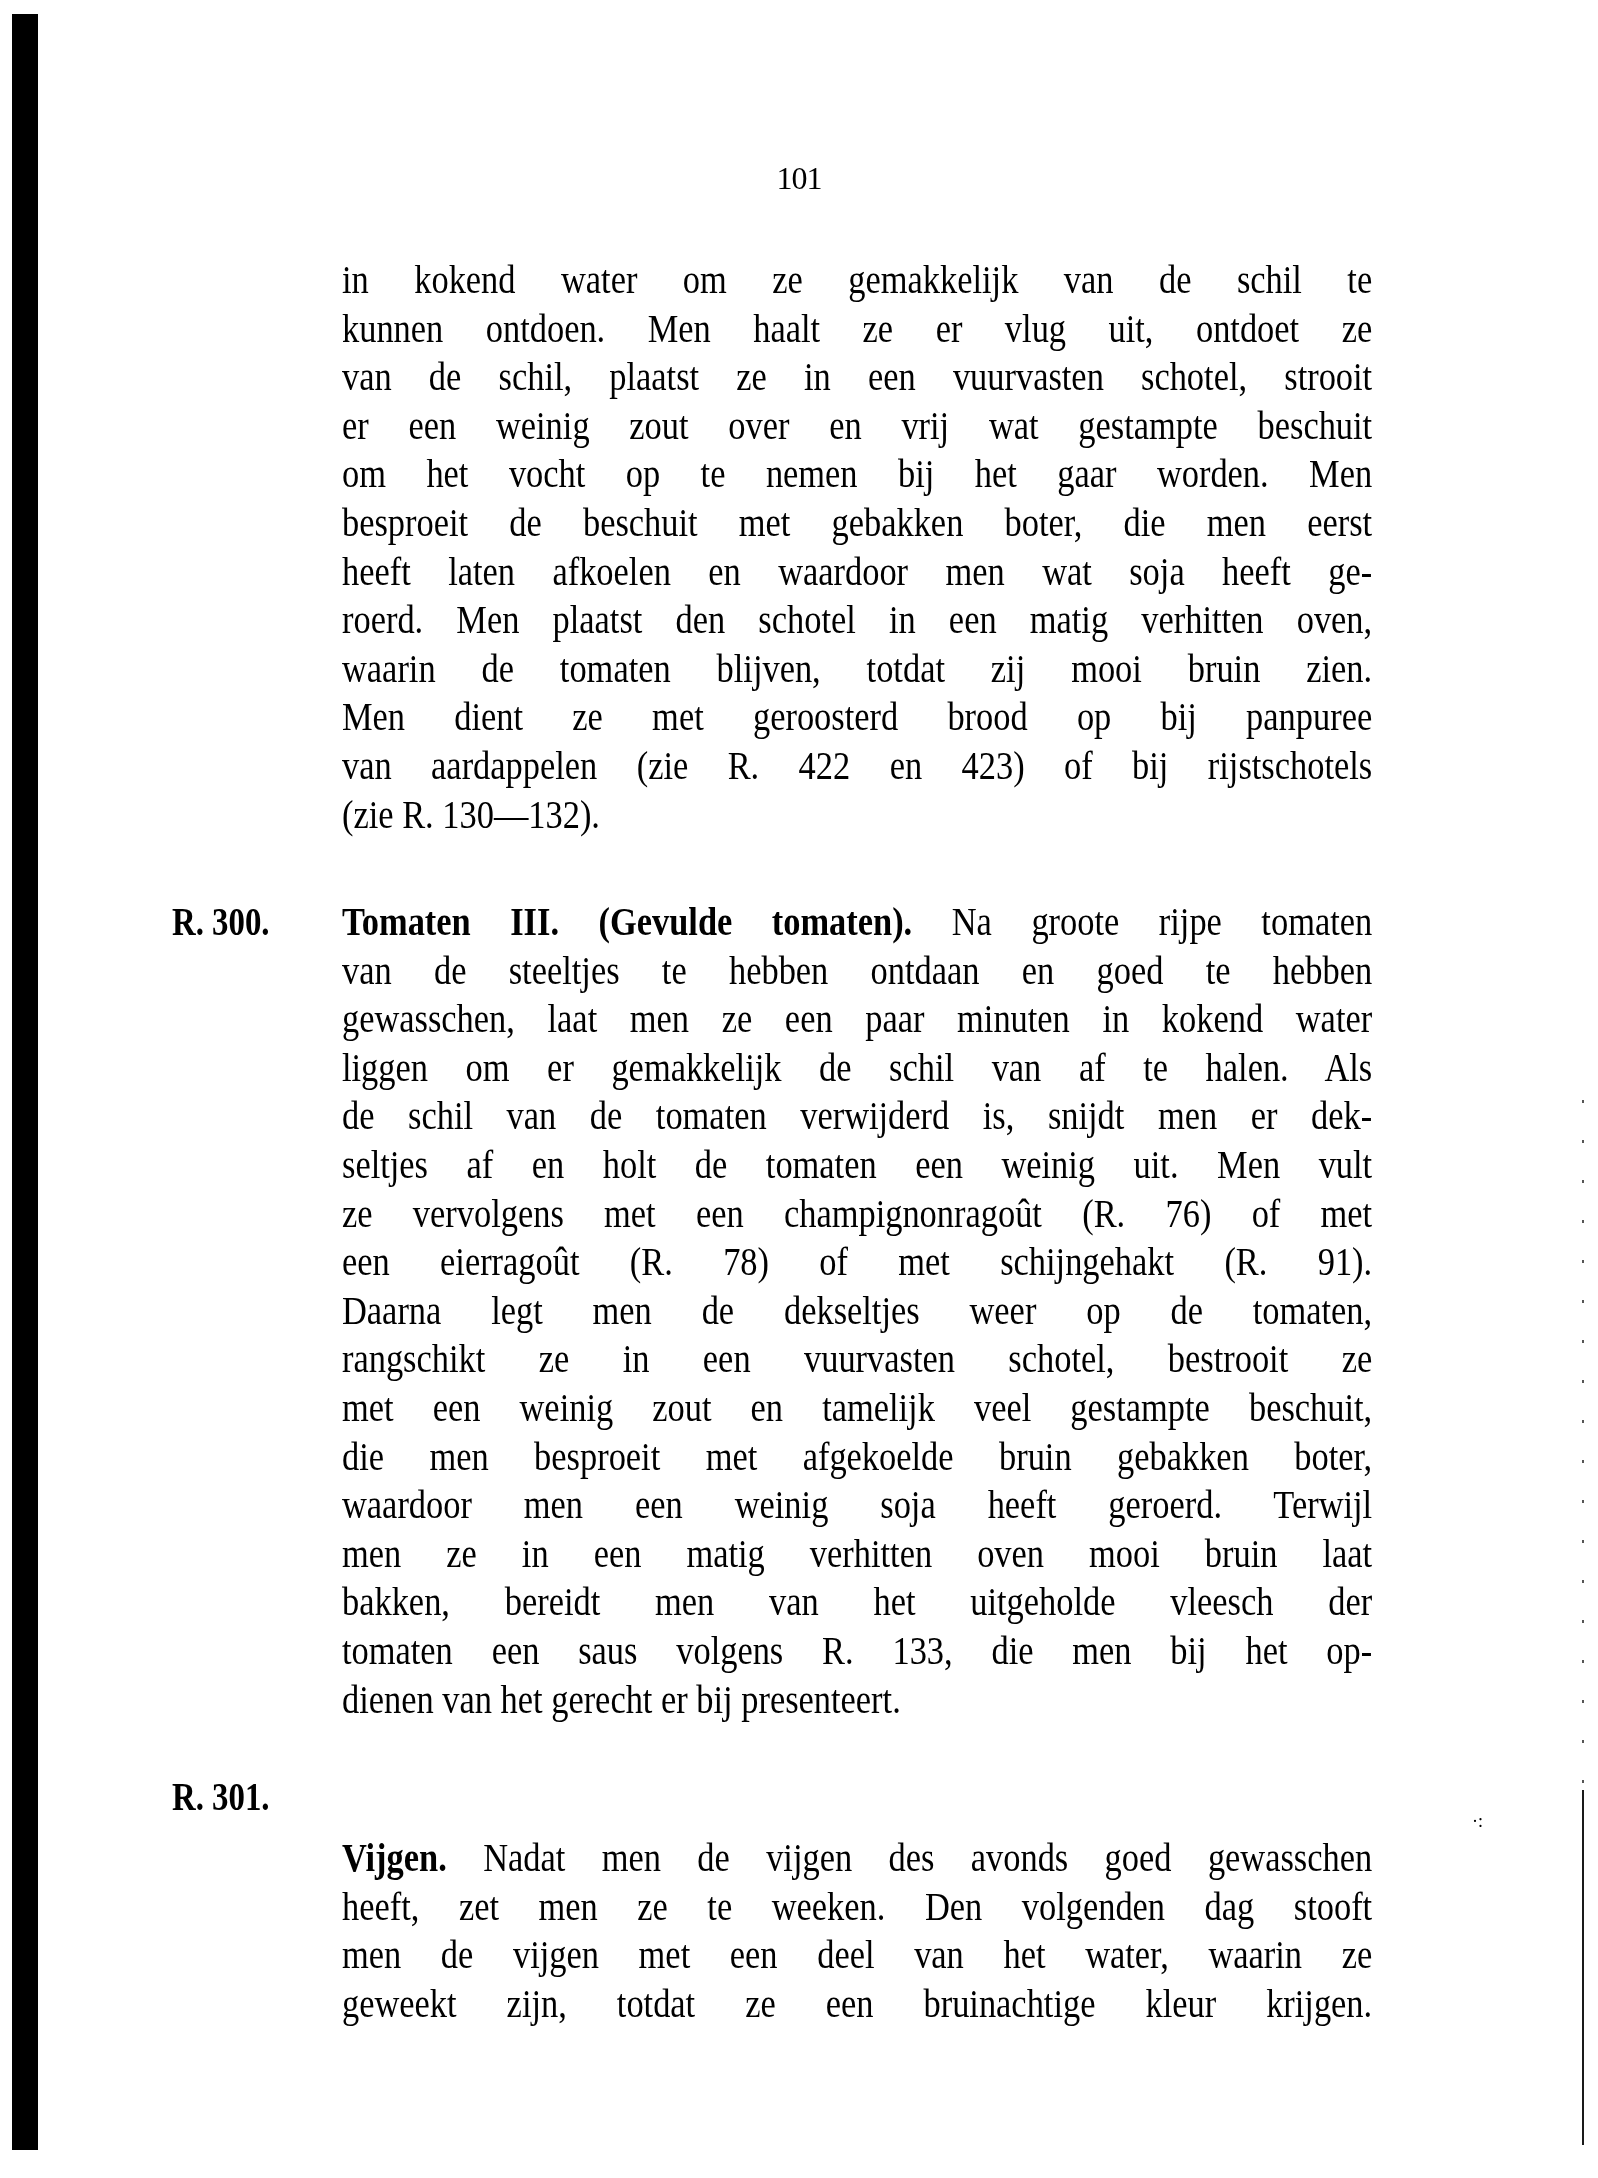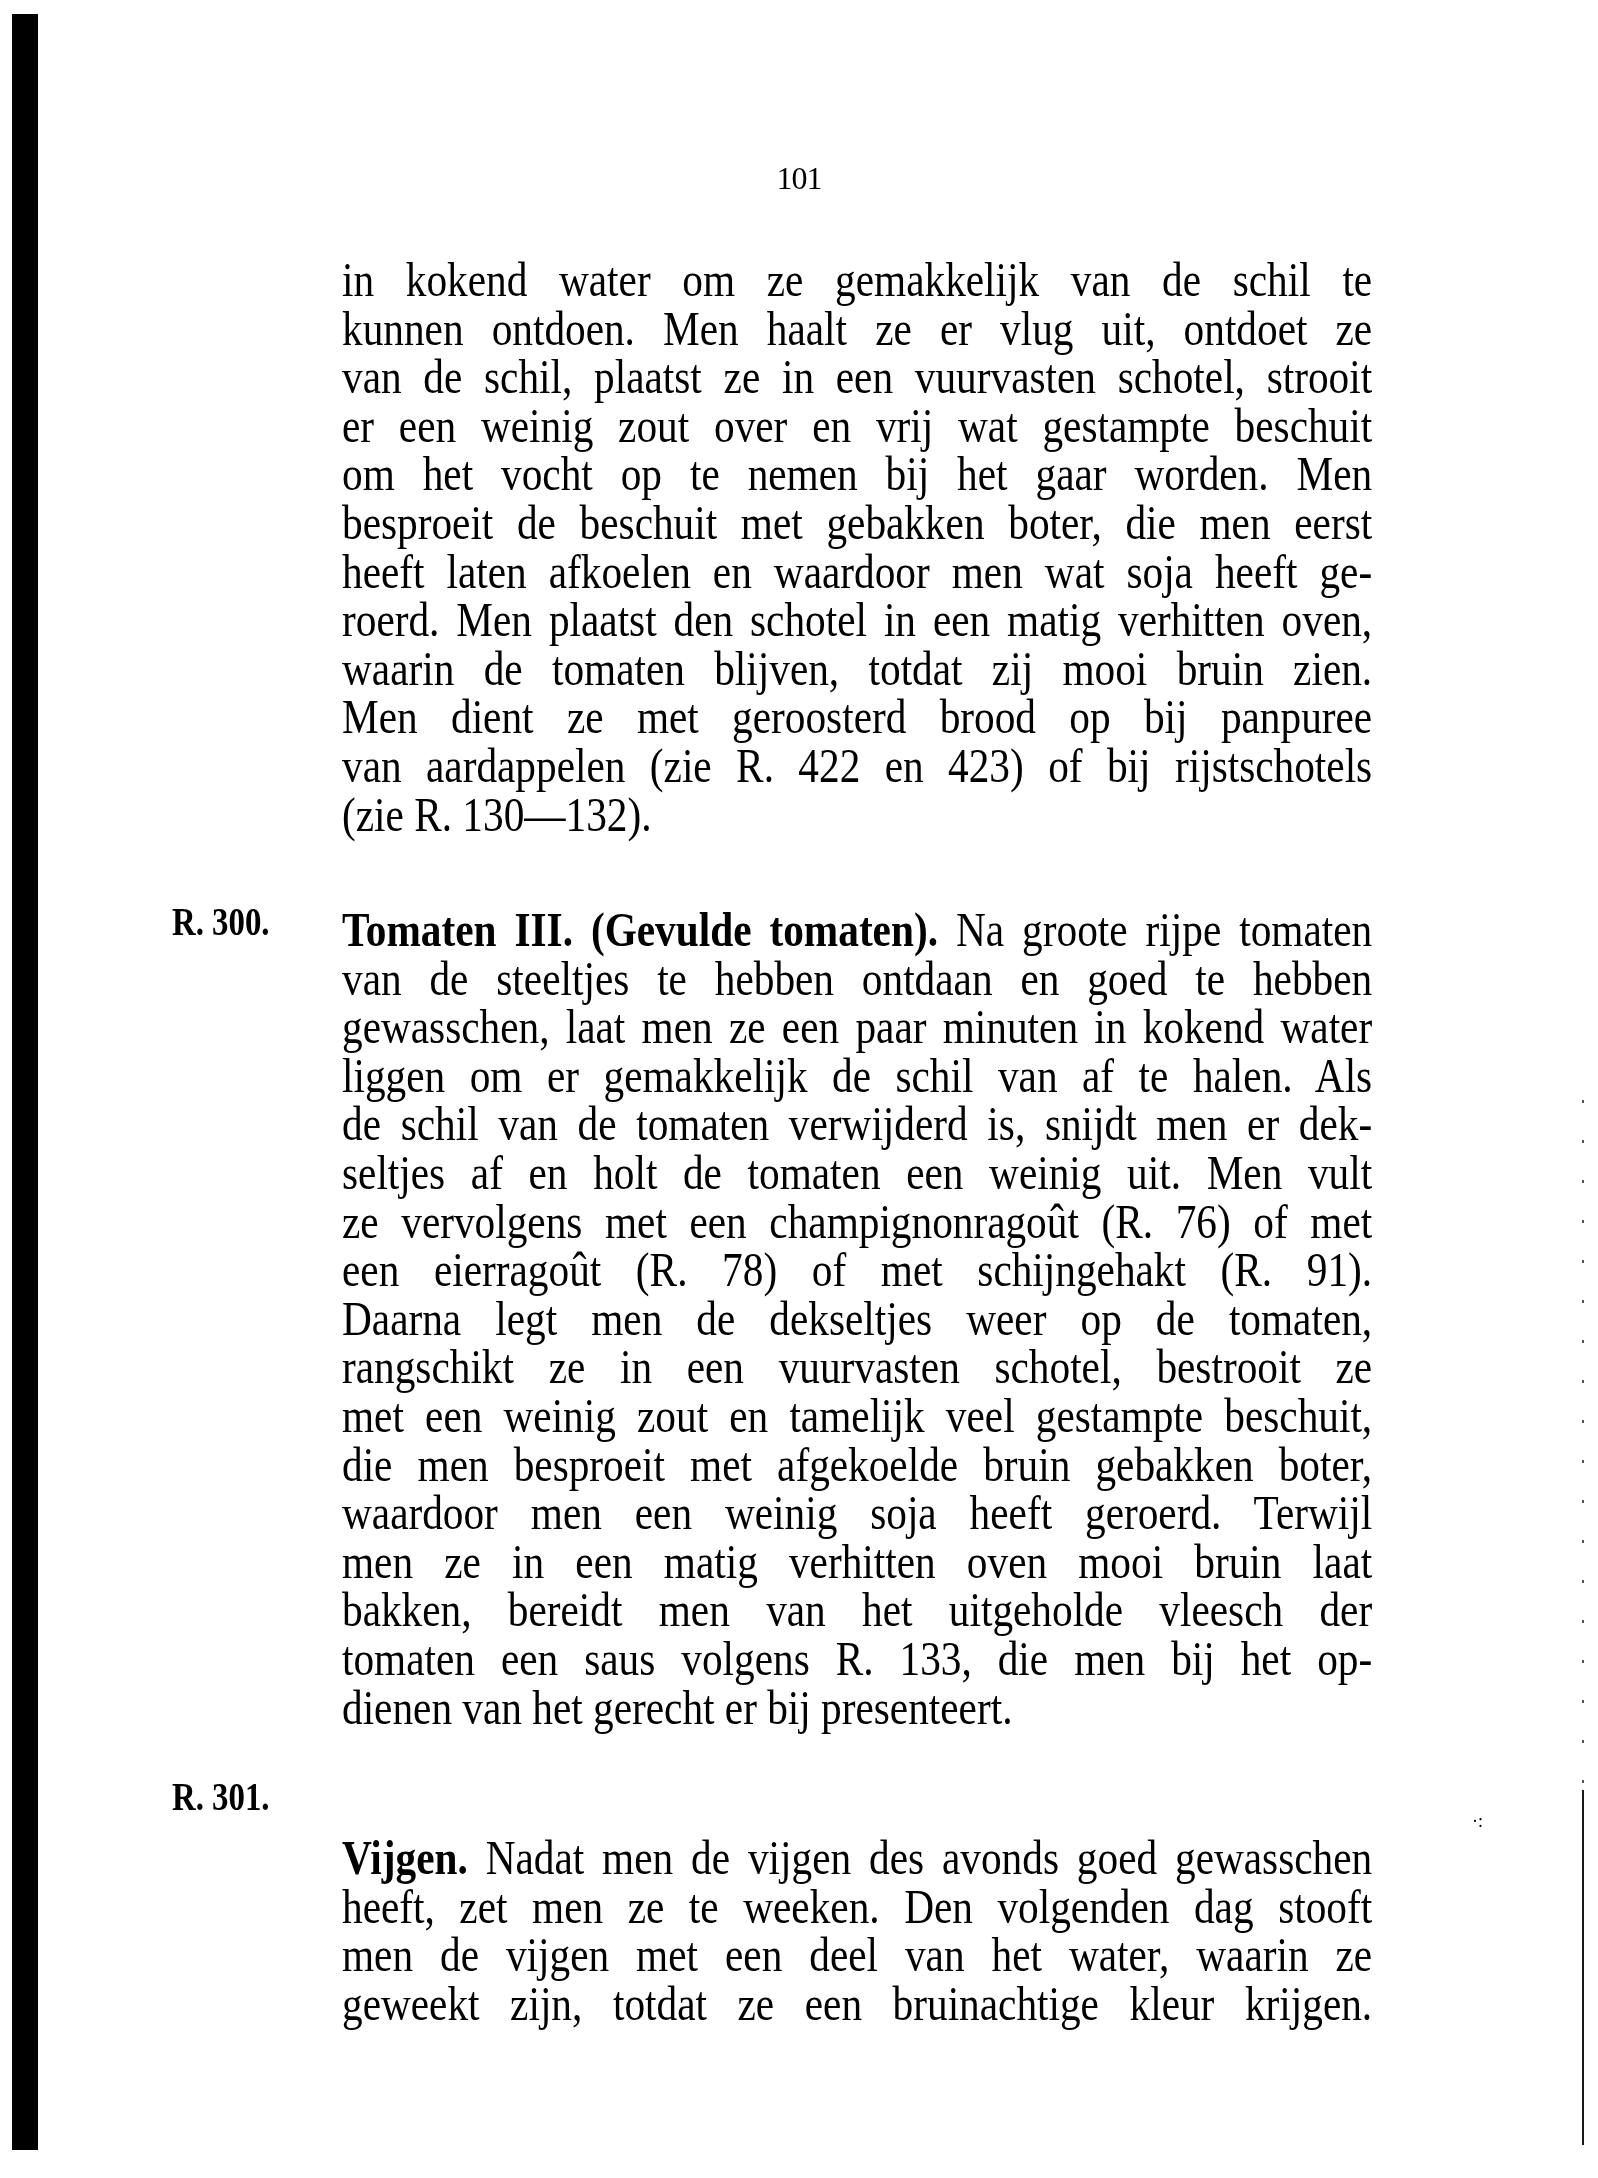--- a/index.html
+++ b/index.html
@@ -52,21 +52,21 @@
       width: 1598px;
       top: 160px;
       text-align: center;
       font-size: 32px;
       letter-spacing: -1px;
     }
     .text-block {
       position: absolute;
       left: 342px;
       width: 1030px;
-      font-size: 48px;
+      font-size: 40px;
       line-height: 48.6px;
     }
     .line {
       display: block;
       white-space: nowrap;
       text-align: justify;
       text-align-last: justify;
       transform: scaleX(0.86);
       transform-origin: left center;
       width: 116.3%;
@@ -108,21 +108,21 @@
   <span class="line">besproeit de beschuit met gebakken boter, die men eerst</span>
   <span class="line">heeft laten afkoelen en waardoor men wat soja heeft ge-</span>
   <span class="line">roerd. Men plaatst den schotel in een matig verhitten oven,</span>
   <span class="line">waarin de tomaten blijven, totdat zij mooi bruin zien.</span>
   <span class="line">Men dient ze met geroosterd brood op bij panpuree</span>
   <span class="line">van aardappelen (zie R. 422 en 423) of bij rijstschotels</span>
   <span class="line last">(zie R. 130—132).</span>
 </div>
 
 <div class="recipe-label" style="top:898px;">R. 300.</div>
-<div class="text-block" style="top:898px;margin-top:8px;">
+<div class="text-block" style="top:898px;">
   <span class="line"><span class="bold">Tomaten III. (Gevulde tomaten).</span> <span>Na groote rijpe tomaten</span></span>
   <span class="line">van de steeltjes te hebben ontdaan en goed te hebben</span>
   <span class="line">gewasschen, laat men ze een paar minuten in kokend water</span>
   <span class="line">liggen om er gemakkelijk de schil van af te halen. Als</span>
   <span class="line">de schil van de tomaten verwijderd is, snijdt men er dek-</span>
   <span class="line">seltjes af en holt de tomaten een weinig uit. Men vult</span>
   <span class="line">ze vervolgens met een champignonragoût (R. 76) of met</span>
   <span class="line">een eierragoût (R. 78) of met schijngehakt (R. 91).</span>
   <span class="line">Daarna legt men de dekseltjes weer op de tomaten,</span>
   <span class="line">rangschikt ze in een vuurvasten schotel, bestrooit ze</span>

